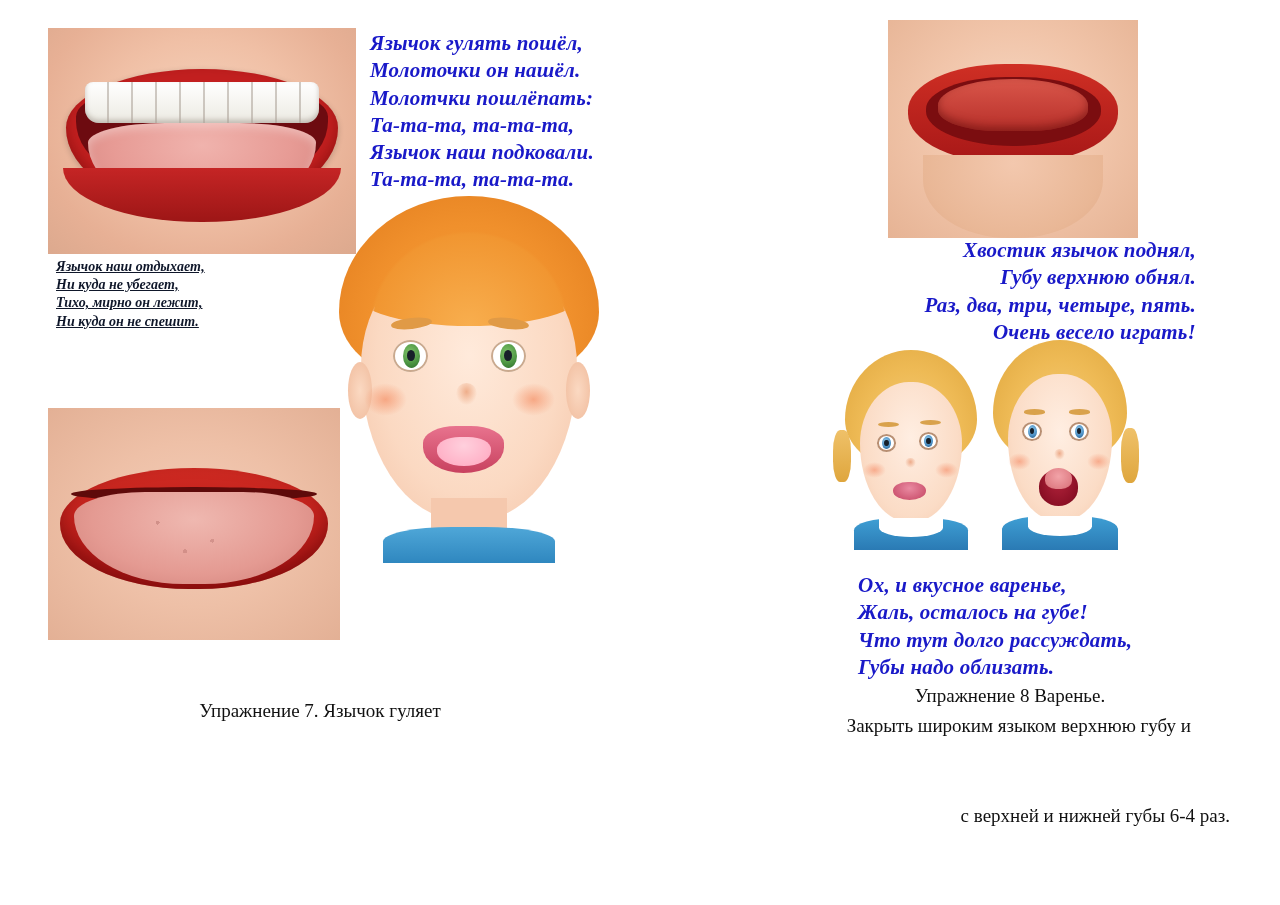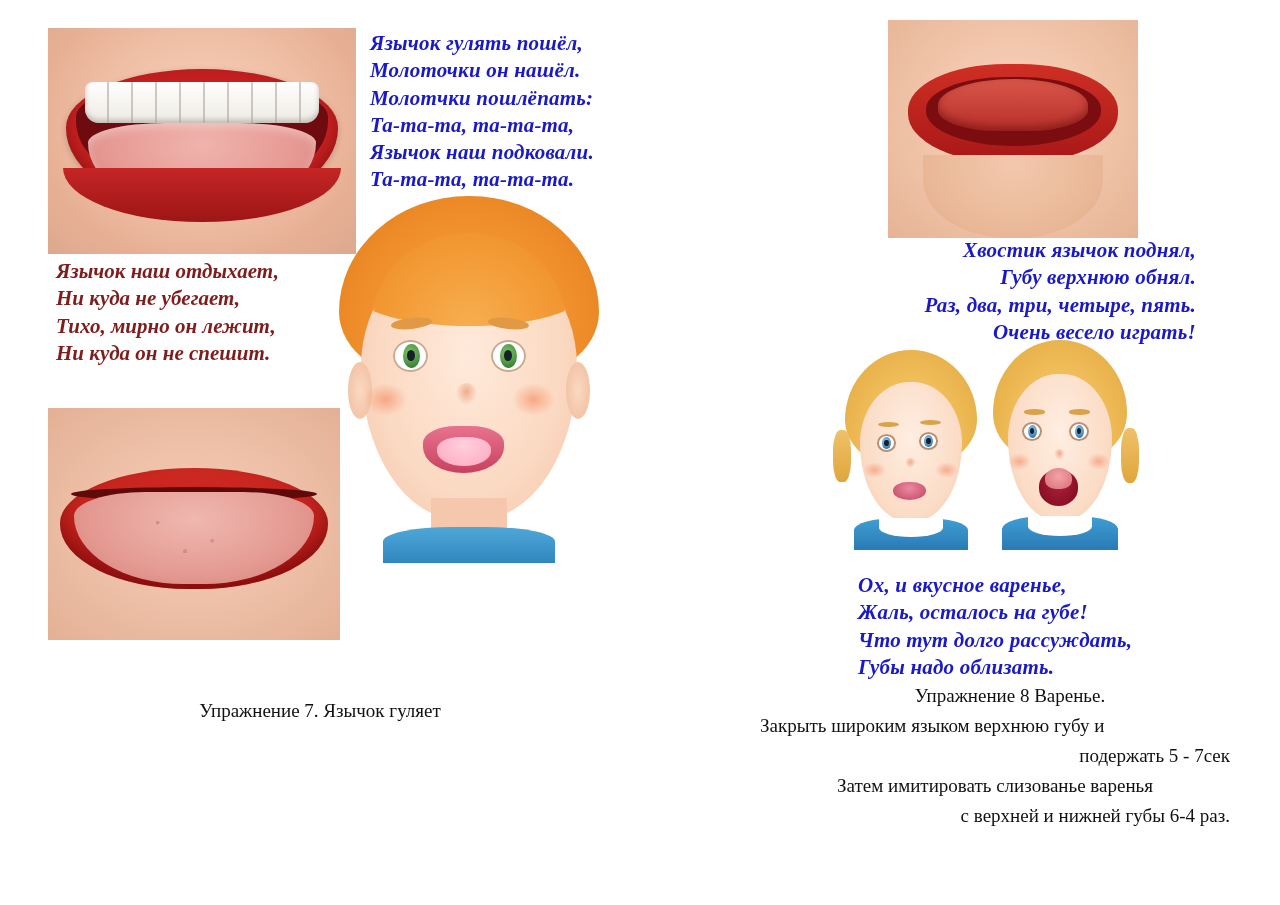--- a/index.html
+++ b/index.html
@@ -28,27 +28,28 @@
     color: #1919c8;
     font-family: "Liberation Serif", serif;
     font-style: italic;
     font-weight: bold;
     font-size: 21px;
     line-height: 1.30;
     white-space: pre-line;
     letter-spacing: 0.2px;
   }
   .poem-dark {
-    color: #7f1d1d;
+    color: #0f172a;
     font-family: "Liberation Serif", serif;
     font-style: italic;
     font-weight: bold;
-    font-size: 21px;
+    font-size: 14px;
     line-height: 1.30;
     white-space: pre-line;
+    text-decoration: underline;
   }
 
   
   .caption {
     color: #111111;
     font-family: "Liberation Serif", serif;
     font-size: 19px;
     line-height: 1.45;
     white-space: pre-line;
   }
@@ -523,21 +524,19 @@
     </div>
   </div>
 
   <div class="abs poem" style="left:858px; top:572px; width:360px;">Ох, и вкусное варенье,
 Жаль, осталось на губе!
 Что тут долго рассуждать,
 Губы надо облизать.</div>
 
   <div class="abs caption" style="left:790px; top:682px; width:440px; text-align:center;">Упражнение 8 Варенье.</div>
 
-  <div class="abs caption" style="left:760px; top:712px; width:470px; text-align:left;">Закрыть широким языком верхнюю губу и</div>
-
-  <div class="abs caption right" style="left:760px; top:742px; width:470px;">подержать 5 - 7сек</div>
-
-  <div class="abs caption" style="left:760px; top:772px; width:470px; text-align:center;">Затем имитировать слизованье варенья</div>
+  <div class="abs caption" style="left:721px; top:712px; width:470px; text-align:right;">Закрыть широким языком верхнюю губу и</div>
+
+
 
   <div class="abs caption right" style="left:760px; top:802px; width:470px;">с верхней и нижней губы 6-4 раз.</div>
 
 </div>
 
 </body></html>

